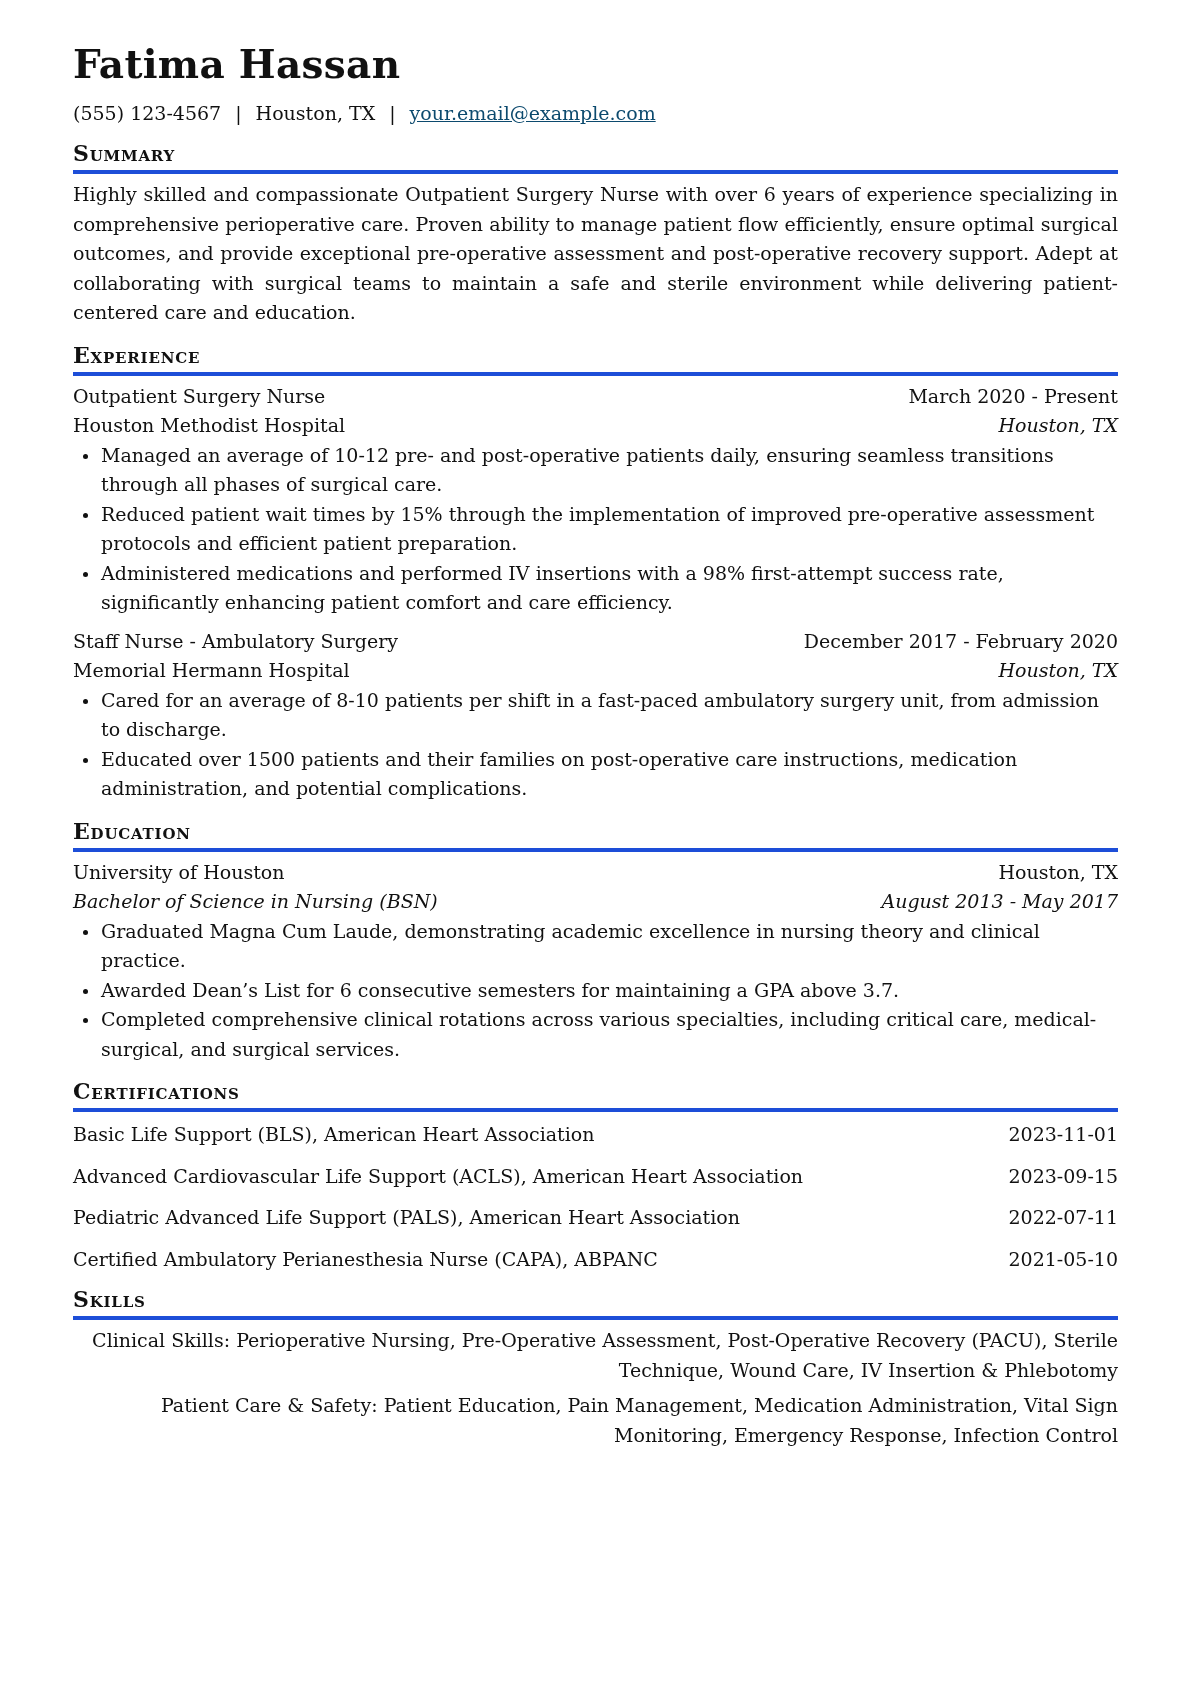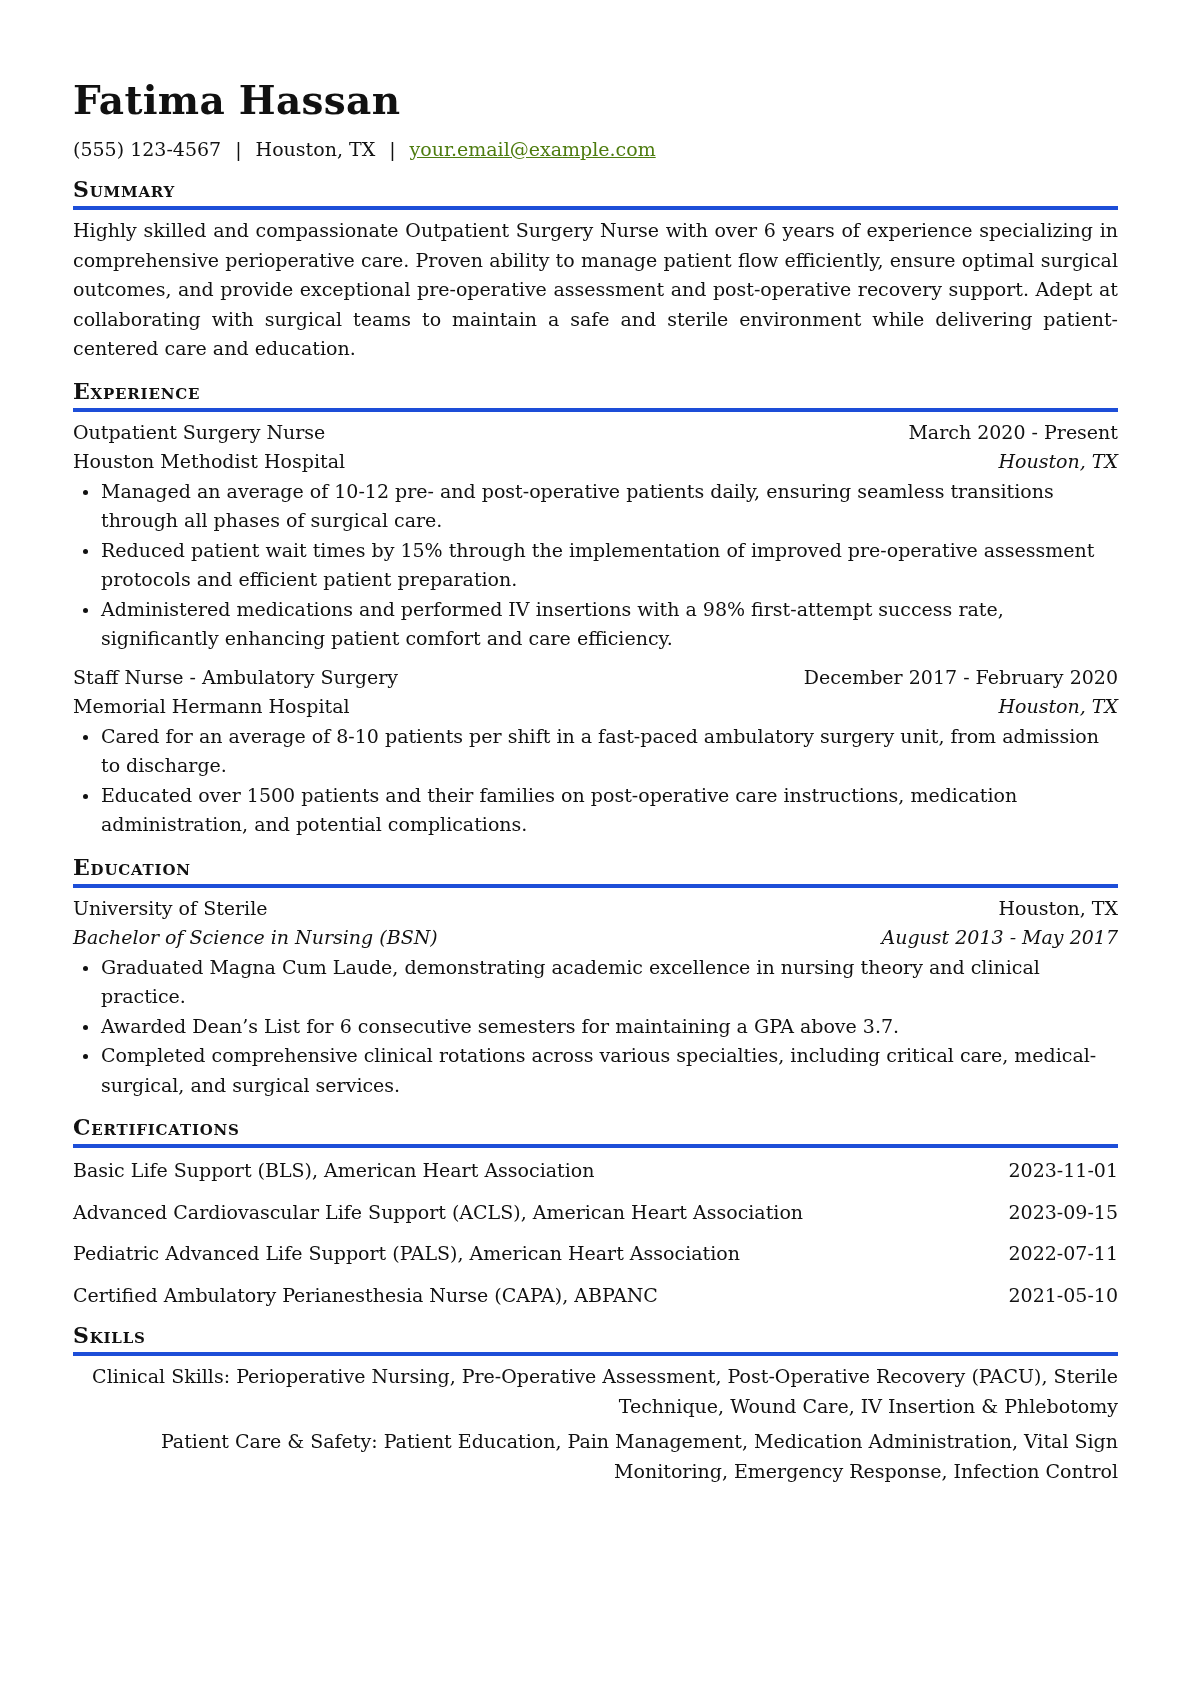--- a/index.html
+++ b/index.html
@@ -1,25 +1,25 @@
 <!DOCTYPE html>
 <html><head>
 <meta charset="utf-8">
 <style>
   html, body { margin: 0; padding: 0; background: #ffffff; }
   body {
     width: 1190px; height: 1683px; overflow: hidden;
     font-family: "DejaVu Serif", "Liberation Serif", serif;
     color: #111;
   }
-  .page { position: relative; padding: 76px 72px 0 73px; width: 1045px; }
+  .page { position: relative; padding: 40px 72px 0 73px; width: 1045px; }
   .name { font-size: 39px; font-weight: bold; margin: 0; line-height: 48px; letter-spacing: 0.3px; }
   .contact { font-size: 19px; margin-top: 12px; line-height: 26px; }
   .contact .sep { display: inline-block; margin: 0 14px; }
-  .contact a { color: #4d7c0f; text-decoration: underline; }
+  .contact a { color: #0c4a6e; text-decoration: underline; }
   .section-title {
     font-size: 22px; font-weight: bold; font-variant: small-caps;
     letter-spacing: 0.8px; line-height: 26px;
     border-bottom: 4px solid #1d4ed8; padding-bottom: 4px;
   }
   .para { font-size: 19px; line-height: 29.5px; margin-top: 6px; }
   .row { display: flex; justify-content: space-between; font-size: 19px; line-height: 29.5px; }
   .bold { font-weight: normal; }
   .ital { font-style: italic; }
   ul.bullets { margin: 0; padding: 0; list-style: none; }
@@ -78,21 +78,21 @@
         <li>Cared for an average of 8-10 patients per shift in a fast-paced ambulatory surgery unit, from admission to discharge.</li>
         <li>Educated over 1500 patients and their families on post-operative care instructions, medication administration, and potential complications.</li>
       </ul>
     </div>
   </div>
 
   <div style="margin-top:14px;">
     <div class="section-title">Education</div>
     <div style="margin-top:6px;">
       <div class="row">
-        <span class="bold">University of Sterile</span>
+        <span class="bold">University of Houston</span>
         <span>Houston, TX</span>
       </div>
       <div class="row">
         <span class="ital">Bachelor of Science in Nursing (BSN)</span>
         <span class="ital">August 2013 - May 2017</span>
       </div>
       <ul class="bullets">
         <li>Graduated Magna Cum Laude, demonstrating academic excellence in nursing theory and clinical practice.</li>
         <li>Awarded Dean’s List for 6 consecutive semesters for maintaining a GPA above 3.7.</li>
         <li>Completed comprehensive clinical rotations across various specialties, including critical care, medical-surgical, and surgical services.</li>

